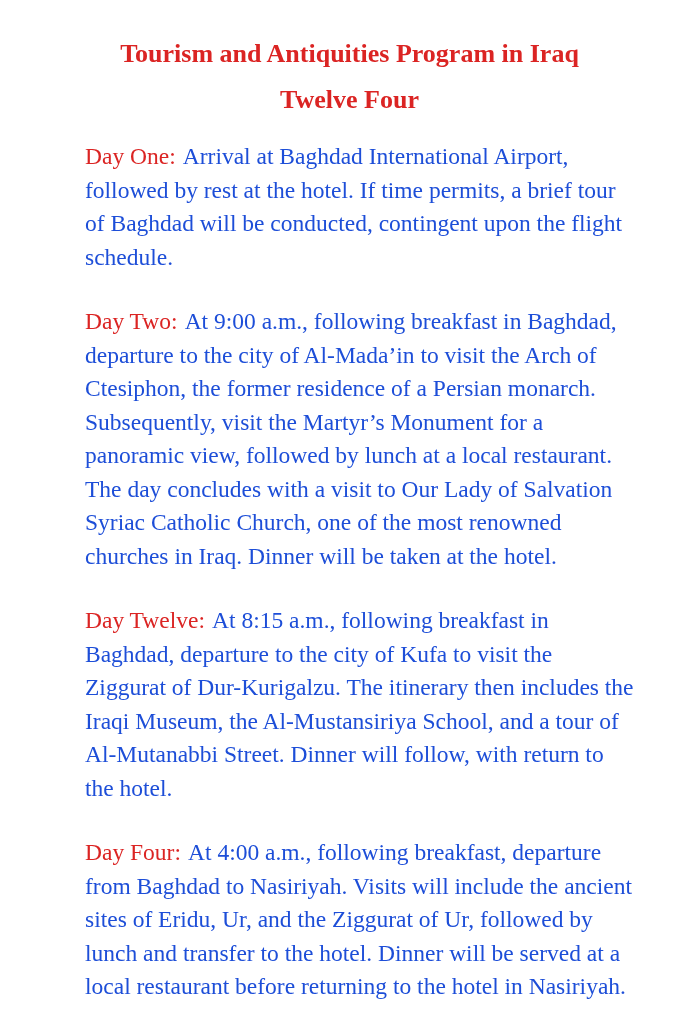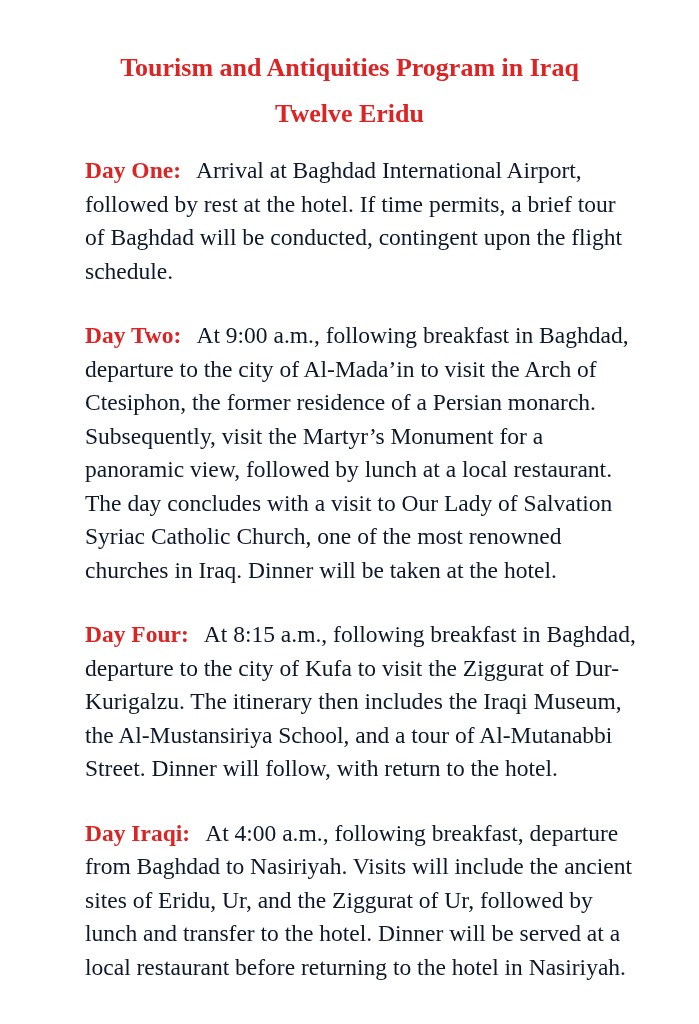--- a/index.html
+++ b/index.html
@@ -16,62 +16,61 @@
   }
   .doc-header {
     padding-top: 38px;
     text-align: center;
     color: #db2423;
   }
   .doc-title {
     font-size: 26px;
     line-height: 31px;
     font-weight: bold;
-    margin: 14px;
+    margin: 0;
   }
   .doc-subtitle {
     font-size: 26px;
     line-height: 31px;
     font-weight: bold;
     margin: 15px 0 0 0;
   }
   .itinerary {
     margin-top: 25px;
     padding: 0 62px 0 85px;
   }
   .day-paragraph {
     font-size: 23.5px;
     line-height: 33.5px;
     margin: 0 0 31px 0;
     text-align: left;
   }
   .day-label {
     color: #db2423;
-    font-weight: bold;
+    font-weight: normal;
     margin-right: 0.30em;
   }
   .day-text {
-    color: #0f172a;
-    margin-left: 8px;
+    color: #1d4ed8;
   }
 </style>
 </head>
 <body>
 
 <div class="doc-header">
   <h1 class="doc-title">Tourism and Antiquities Program in Iraq</h1>
-  <h2 class="doc-subtitle">Twelve Eridu</h2>
+  <h2 class="doc-subtitle">Twelve Four</h2>
 </div>
 
 <div class="itinerary">
   <p class="day-paragraph">
     <span class="day-label">Day One:</span><span class="day-text">Arrival at Baghdad International Airport, followed by rest at the hotel. If time permits, a brief tour of Baghdad will be conducted, contingent upon the flight schedule.</span>
   </p>
   <p class="day-paragraph">
     <span class="day-label">Day Two:</span><span class="day-text">At 9:00 a.m., following breakfast in Baghdad, departure to the city of Al-Mada’in to visit the Arch of Ctesiphon, the former residence of a Persian monarch. Subsequently, visit the Martyr’s Monument for a panoramic view, followed by lunch at a local restaurant. The day concludes with a visit to Our Lady of Salvation Syriac Catholic Church, one of the most renowned churches in Iraq. Dinner will be taken at the hotel.</span>
   </p>
   <p class="day-paragraph">
-    <span class="day-label">Day Four:</span><span class="day-text">At 8:15 a.m., following breakfast in Baghdad, departure to the city of Kufa to visit the Ziggurat of Dur-Kurigalzu. The itinerary then includes the Iraqi Museum, the Al-Mustansiriya School, and a tour of Al-Mutanabbi Street. Dinner will follow, with return to the hotel.</span>
+    <span class="day-label">Day Twelve:</span><span class="day-text">At 8:15 a.m., following breakfast in Baghdad, departure to the city of Kufa to visit the Ziggurat of Dur-Kurigalzu. The itinerary then includes the Iraqi Museum, the Al-Mustansiriya School, and a tour of Al-Mutanabbi Street. Dinner will follow, with return to the hotel.</span>
   </p>
   <p class="day-paragraph">
-    <span class="day-label">Day Iraqi:</span><span class="day-text">At 4:00 a.m., following breakfast, departure from Baghdad to Nasiriyah. Visits will include the ancient sites of Eridu, Ur, and the Ziggurat of Ur, followed by lunch and transfer to the hotel. Dinner will be served at a local restaurant before returning to the hotel in Nasiriyah.</span>
+    <span class="day-label">Day Four:</span><span class="day-text">At 4:00 a.m., following breakfast, departure from Baghdad to Nasiriyah. Visits will include the ancient sites of Eridu, Ur, and the Ziggurat of Ur, followed by lunch and transfer to the hotel. Dinner will be served at a local restaurant before returning to the hotel in Nasiriyah.</span>
   </p>
 </div>
 
 </body></html>

